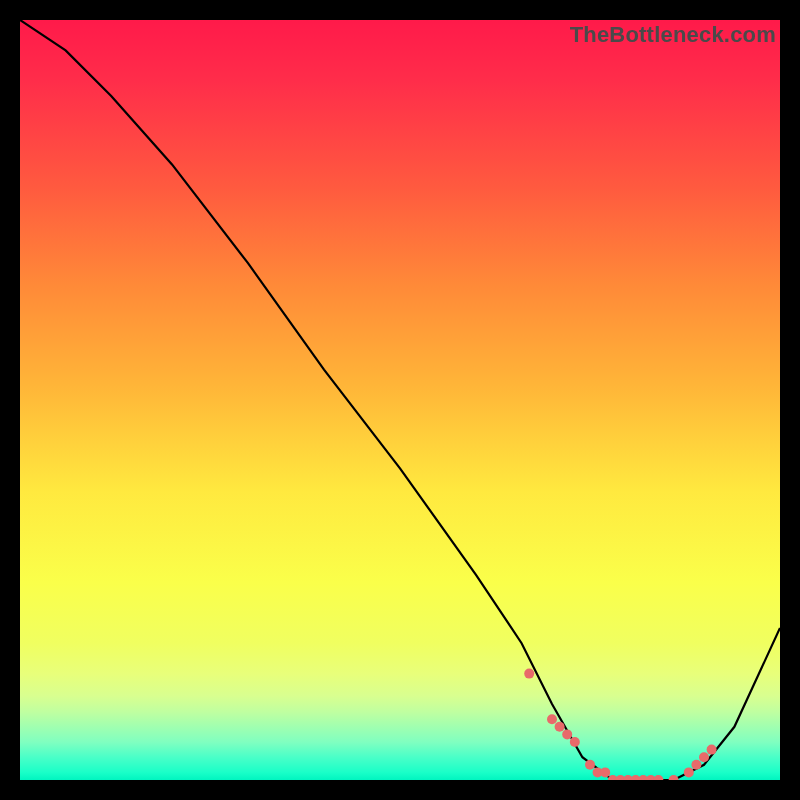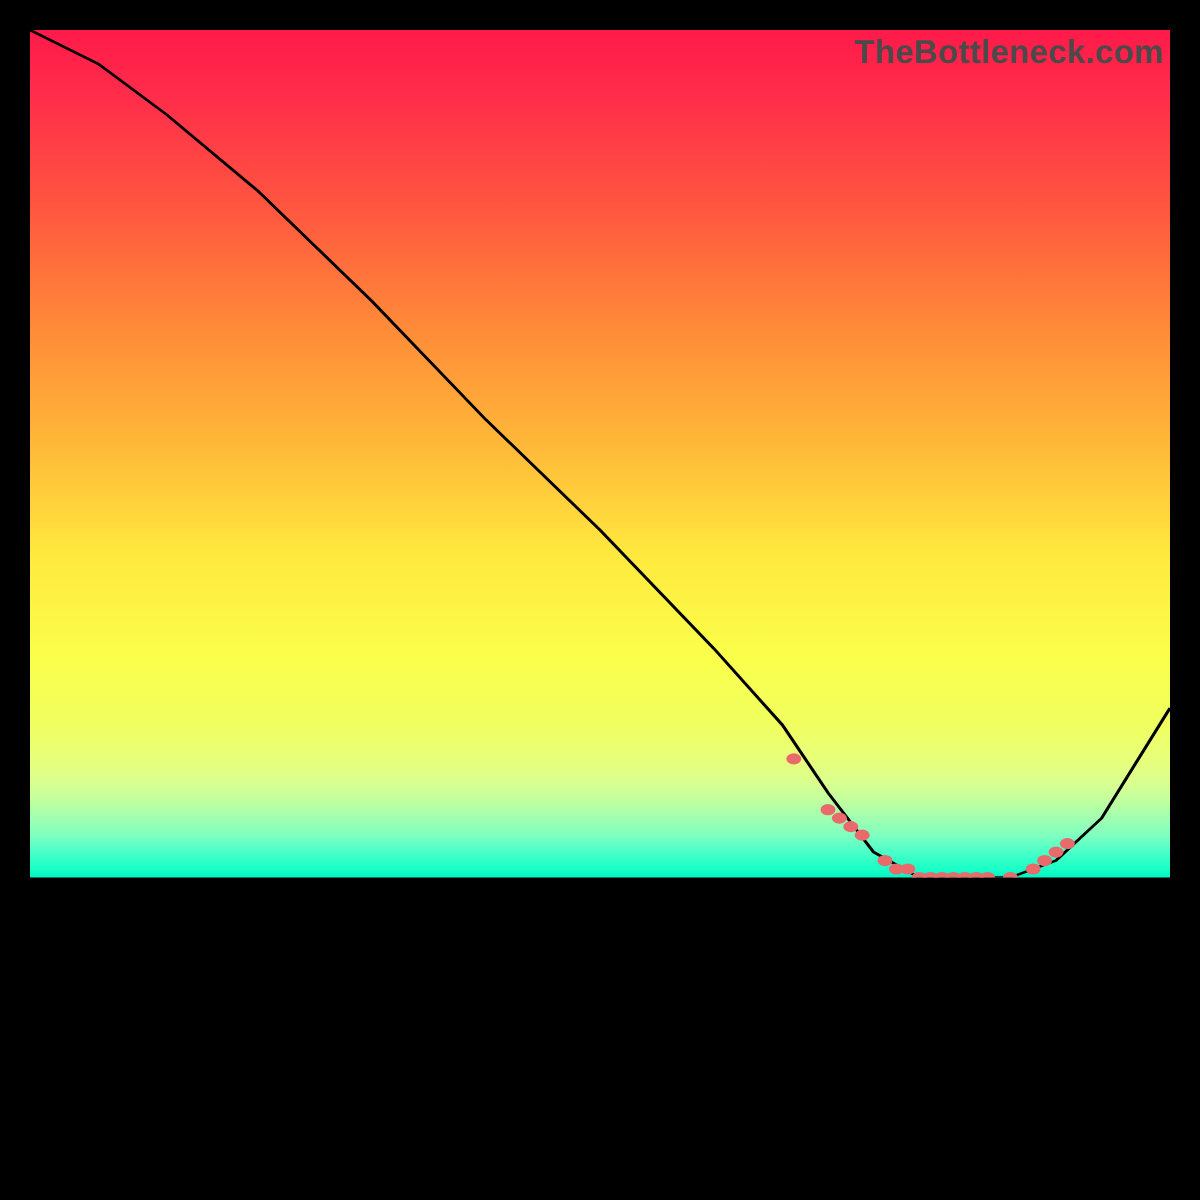--- a/index.html
+++ b/index.html
@@ -8,21 +8,21 @@
     position: relative;
     width: 800px;
     height: 800px;
     background: #000;
   }
   .plot-area {
     position: absolute;
     left: 20px;
     top: 20px;
     width: 760px;
-    height: 565px;
+    height: 760px;
     background: linear-gradient(to bottom,
       #ff1a4a 0%,
       #ff2d4a 8%,
       #ff5a3f 22%,
       #ff8a38 35%,
       #ffb538 48%,
       #ffe93f 62%,
       #faff4a 74%,
       #f0ff60 82%,
       #e8ff7a 86%,

